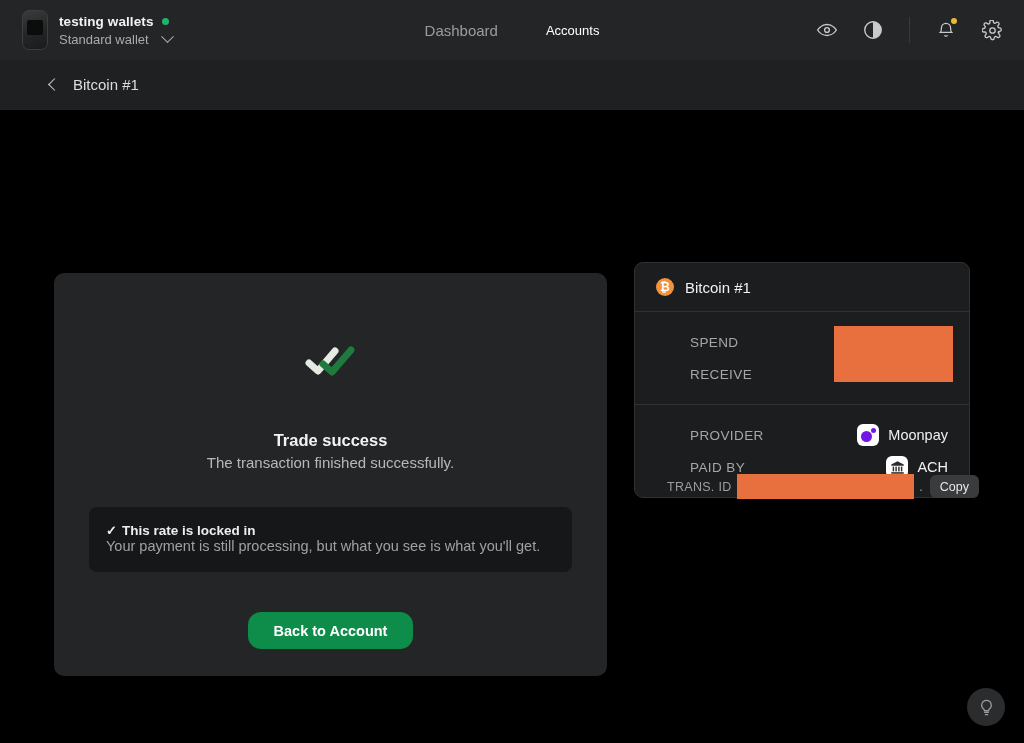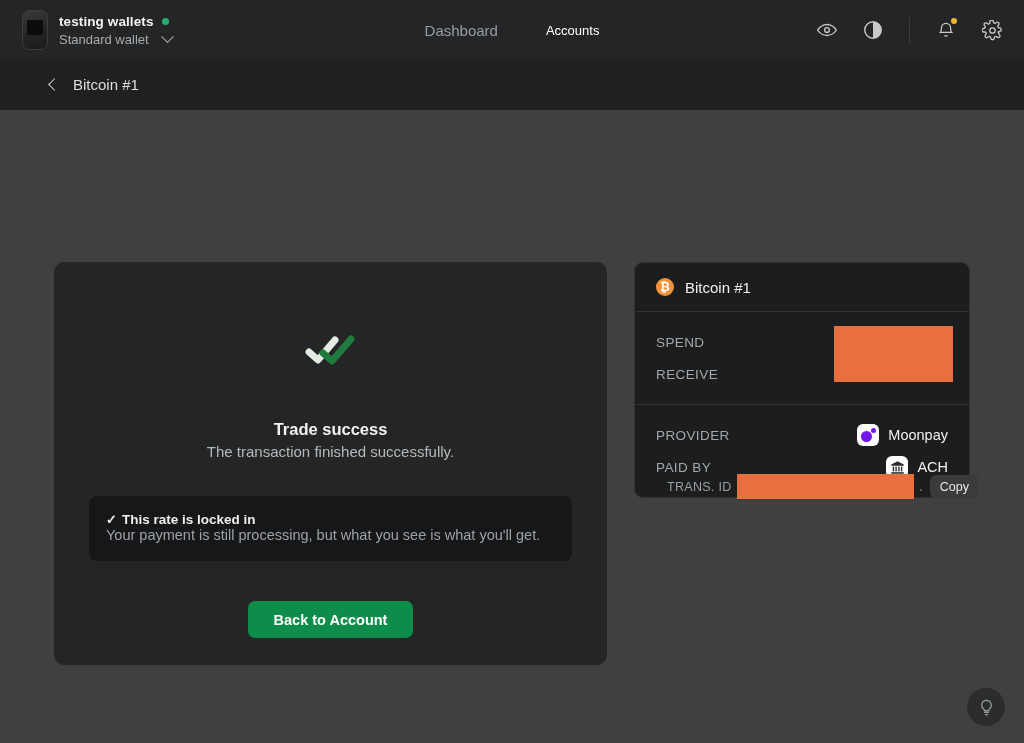--- a/index.html
+++ b/index.html
@@ -9,21 +9,21 @@
     height: 743px;
     background: #18191a;
     font-family: "Liberation Sans", sans-serif;
     overflow: hidden;
   }
 
   .app {
     position: relative;
     width: 1024px;
     height: 743px;
-    background: #404040;
+    background: #000000;
   }
 
   
   .topbar {
     position: relative;
     height: 60px;
     background: #242526;
     display: flex;
     align-items: center;
     padding: 0 20px 0 22px;
@@ -164,21 +164,21 @@
   
   .content {
     position: relative;
     height: 633px;
     padding: 35px 0 0 0;
   }
 
   .success-card {
     position: absolute;
     left: 54px;
-    top: 152px;
+    top: 163px;
     width: 553px;
     height: 403px;
     background: #242526;
     border-radius: 10px;
     display: flex;
     flex-direction: column;
     align-items: center;
     padding-top: 66px;
   }
 
@@ -219,21 +219,21 @@
   .locked-sub {
     font-size: 14.5px;
     color: #9fa2a5;
   }
 
   .back-btn {
     margin-top: 40px;
     background: #0e8c4a;
     color: #ffffff;
     border: none;
-    border-radius: 7px;
+    border-radius: 13px;
     height: 37px;
     padding: 0 26px;
     font-size: 14.5px;
     font-weight: bold;
     font-family: "Liberation Sans", sans-serif;
     cursor: pointer;
   }
 
   
   .summary {
@@ -278,20 +278,21 @@
     padding: 14px 21px 14px 21px;
     position: relative;
   }
   .summary-group + .summary-group { border-top: 1px solid #303132; }
 
   .srow {
     display: flex;
     align-items: center;
     justify-content: space-between;
     height: 32px;
+    margin-left: 34px;
   }
 
   .slabel {
     font-size: 13.5px;
     color: #a4a7a9;
     letter-spacing: .4px;
   }
 
   .sval {
     font-size: 14.5px;

